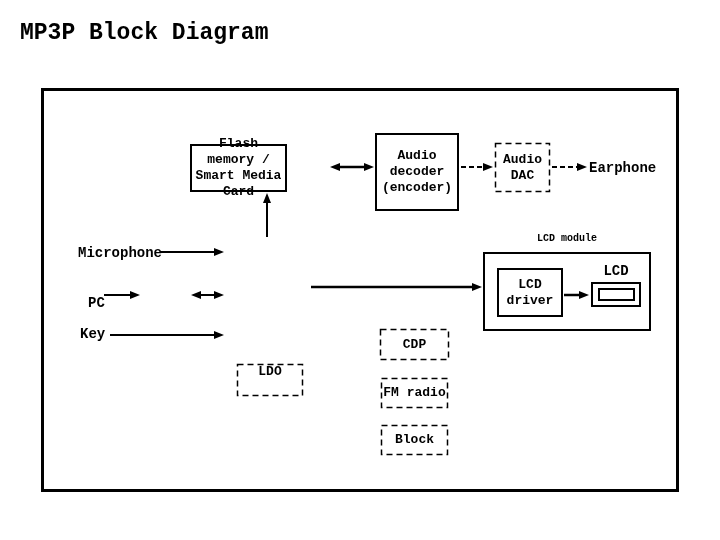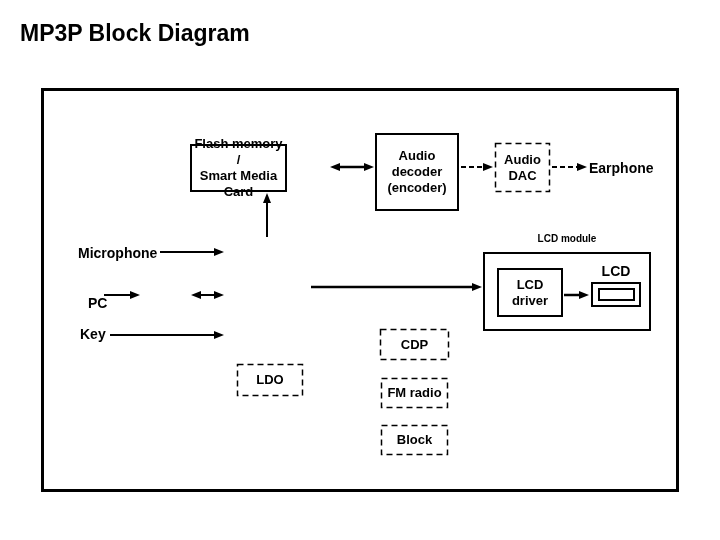--- a/index.html
+++ b/index.html
@@ -1,20 +1,20 @@
 <!DOCTYPE html>
 <html><head>
 <meta charset="utf-8">
 <style>
   html, body { margin: 0; padding: 0; background: #ffffff; }
   #stage {
     position: relative;
     width: 720px; height: 540px;
     background: #ffffff;
-    font-family: Liberation Sans, sans-serif;
+    font-family: Liberation Mono, monospace;
     color: #000000;
     overflow: hidden;
   }
   .title {
     position: absolute; left: 20px; top: 20px;
     font-size: 23px; font-weight: bold; line-height: 26px;
     white-space: nowrap;
   }
   .frame {
     position: absolute; left: 41px; top: 88px;
@@ -89,21 +89,21 @@
   </div>
 
   <div class="lcd-screen">
     <div class="lcd-screen-inner"></div>
   </div>
 
   <div class="box noborder" style="left:380px; top:329px; width:69px; height:31px;">
     <span>CDP</span>
   </div>
 
-  <div class="box noborder" style="left:237px; top:364px; width:66px; height:32px;align-items:center;">
+  <div class="box noborder" style="left:237px; top:356px; width:66px; height:32px;align-items:center;">
     <span>LDO</span>
   </div>
 
   <div class="box noborder" style="left:381px; top:378px; width:67px; height:30px;">
     <span>FM radio</span>
   </div>
 
   <div class="box noborder" style="left:381px; top:425px; width:67px; height:30px;">
     <span>Block</span>
   </div>

